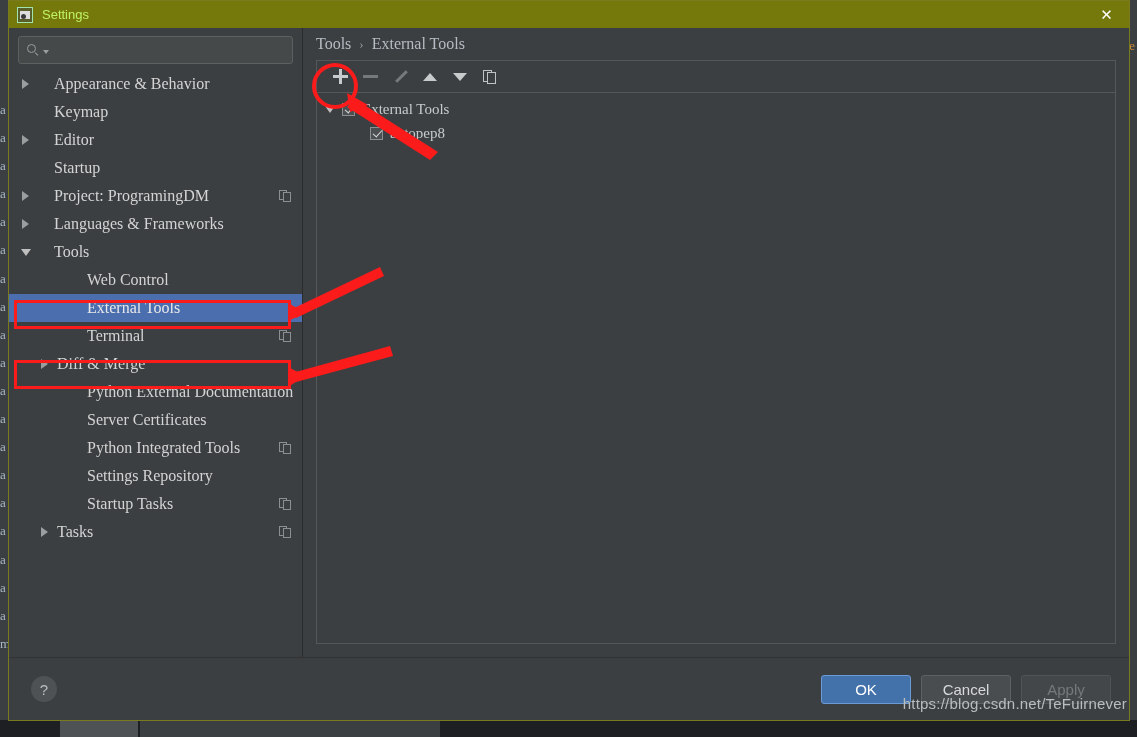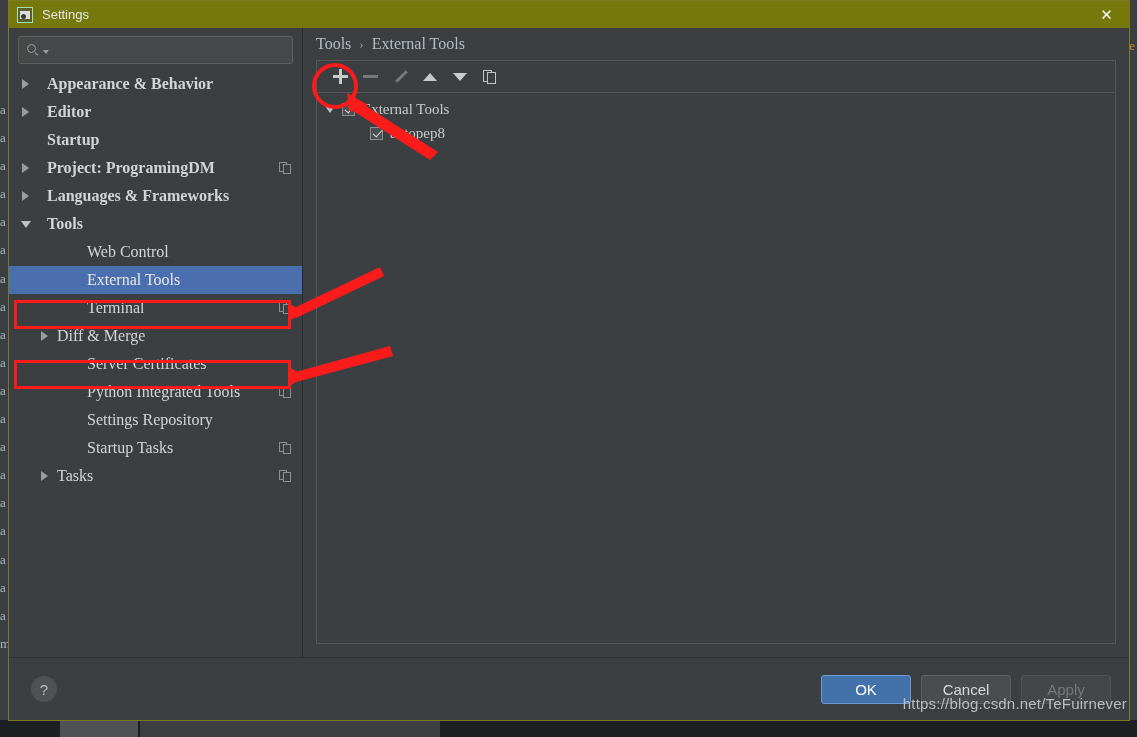--- a/index.html
+++ b/index.html
@@ -95,21 +95,21 @@
   #app-icon::after {
     content: "";
     position: absolute;
     left: 3px; top: 6px;
     width: 5px; height: 5px;
     background: #3b3b3b;
     border-radius: 50%;
   }
   #title-text {
     margin-left: 9px;
-    color: #e5e5e5;
+    color: #bef264;
     font-family: "Liberation Sans", sans-serif;
     font-size: 13px;
   }
   #close-button {
     position: absolute;
     right: 0; top: 0;
     width: 45px; height: 27px;
     display: flex;
     align-items: center;
     justify-content: center;
@@ -230,21 +230,21 @@
     content: "";
     width: 0; height: 0;
     border-left: 5.5px solid transparent;
     border-right: 5.5px solid transparent;
     border-top: 7px solid #c0c0c0;
   }
   .tree-label {
     margin-left: 6px;
     white-space: nowrap;
   }
-  .tree-row.level-1 .tree-label { margin-left: 15px; font-weight: bold; }
+  .tree-row.level-1 .tree-label { margin-left: 22px; }
   .tree-row.level-2 .tree-label { margin-left: 36px; }
   .tree-row.level-2.has-arrow .tree-label { margin-left: 6px; }
   .tree-row.level-2 .tree-arrow { margin-left: 29px; }
   .copy-badge {
     margin-left: auto;
     width: 13px; height: 13px;
     position: relative;
     opacity: 0.85;
     flex: 0 0 13px;
   }
@@ -560,20 +560,24 @@
           </div>
           <div id="search-caret"></div>
           <input id="search-input" type="text" placeholder="" style="">
         </div>
       </div>
       <div id="tree-scroll">
           <div class="tree-row level-1 has-arrow">
             <div class="tree-arrow right"></div>
             <div class="tree-label">Appearance &amp; Behavior</div>
           </div>
+          <div class="tree-row level-1">
+            <div class="tree-arrow "></div>
+            <div class="tree-label">Keymap</div>
+          </div>
           <div class="tree-row level-1 has-arrow">
             <div class="tree-arrow right"></div>
             <div class="tree-label">Editor</div>
           </div>
           <div class="tree-row level-1">
             <div class="tree-arrow "></div>
             <div class="tree-label">Startup</div>
           </div>
           <div class="tree-row level-1 has-arrow">
             <div class="tree-arrow right"></div>
@@ -597,20 +601,24 @@
             <div class="tree-label">External Tools</div>
           </div>
           <div class="tree-row level-2">
             <div class="tree-arrow "></div>
             <div class="tree-label">Terminal</div>
             <div class="copy-badge"></div>
           </div>
           <div class="tree-row level-2 has-arrow">
             <div class="tree-arrow right"></div>
             <div class="tree-label">Diff &amp; Merge</div>
+          </div>
+          <div class="tree-row level-2">
+            <div class="tree-arrow "></div>
+            <div class="tree-label">Python External Documentation</div>
           </div>
           <div class="tree-row level-2">
             <div class="tree-arrow "></div>
             <div class="tree-label">Server Certificates</div>
           </div>
           <div class="tree-row level-2">
             <div class="tree-arrow "></div>
             <div class="tree-label">Python Integrated Tools</div>
             <div class="copy-badge"></div>
           </div>

